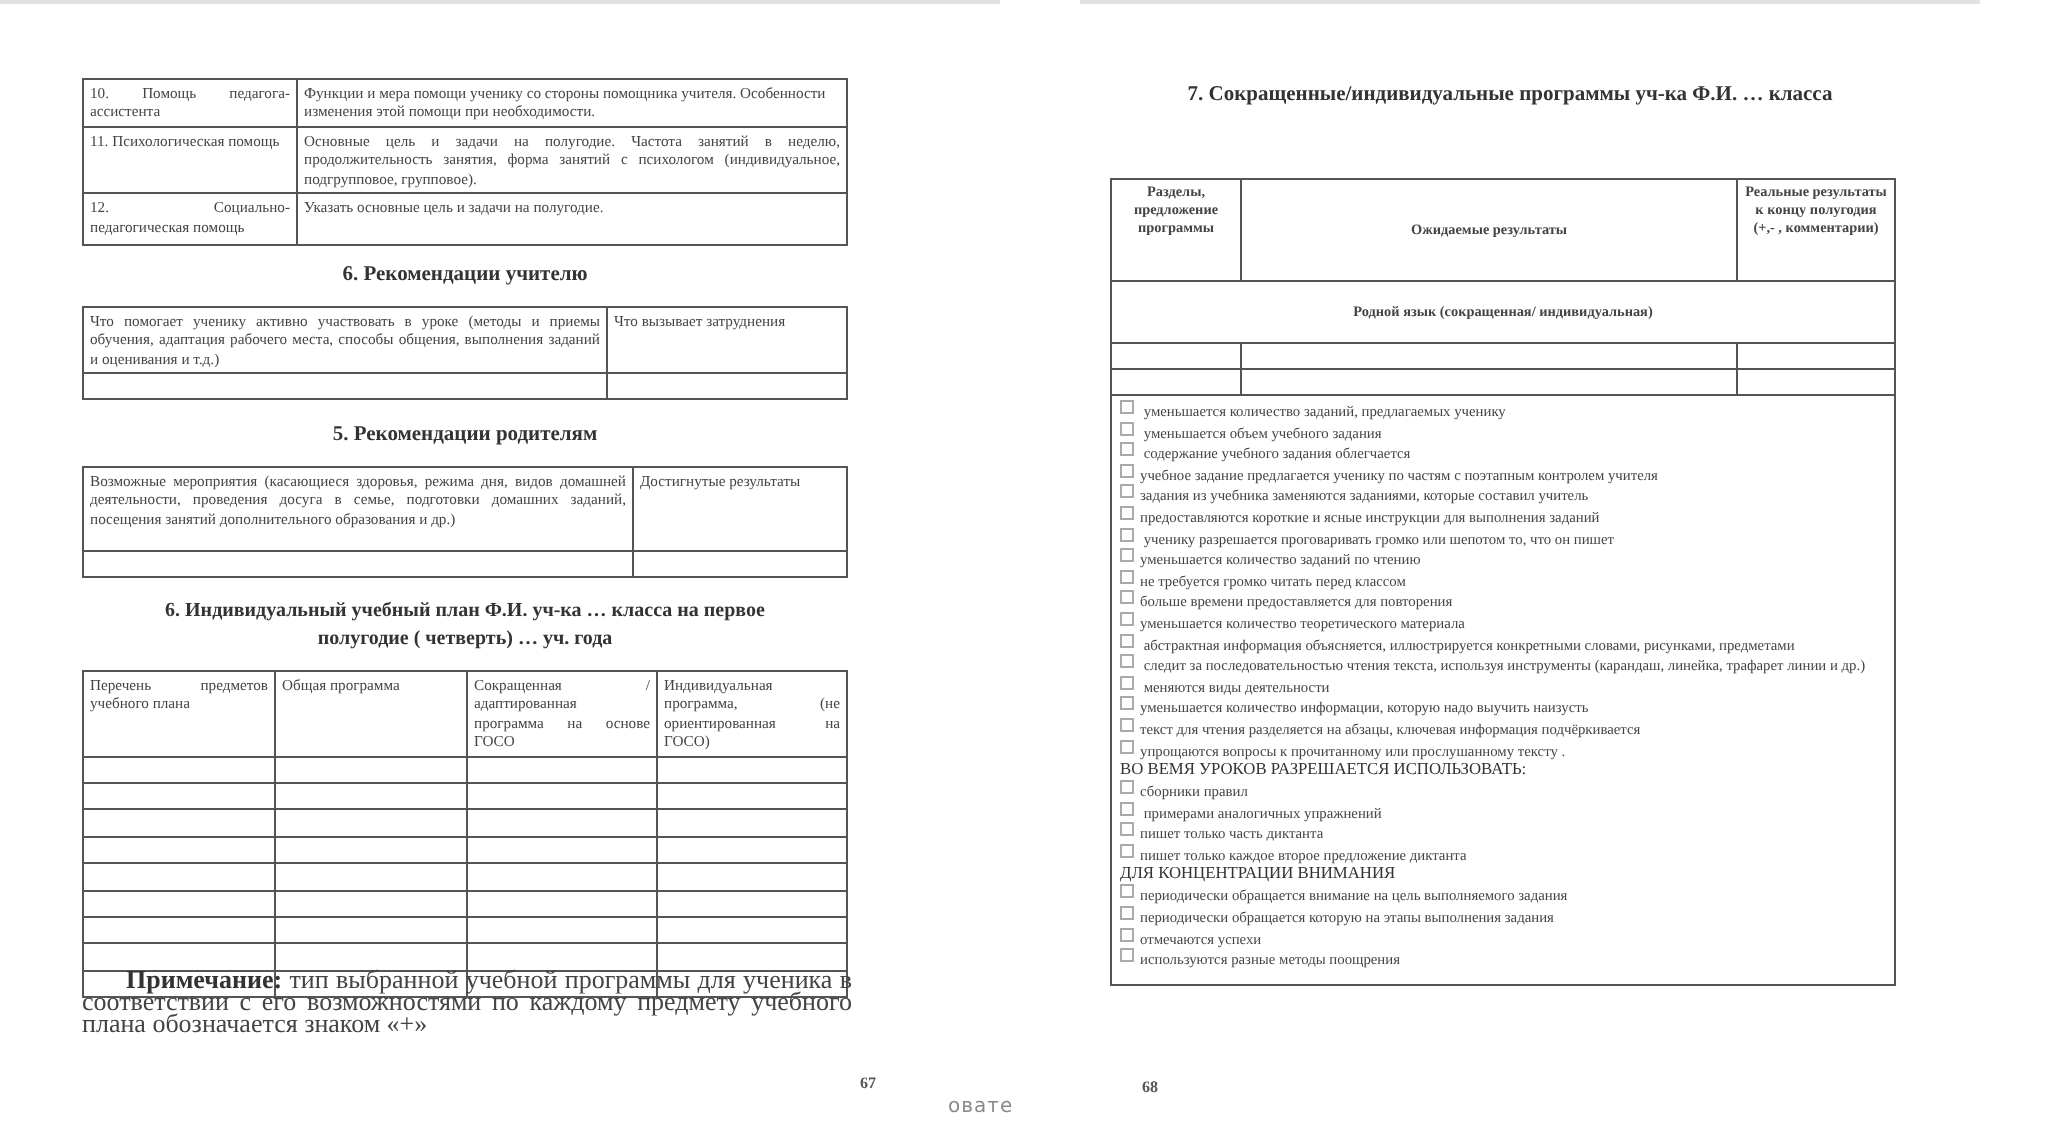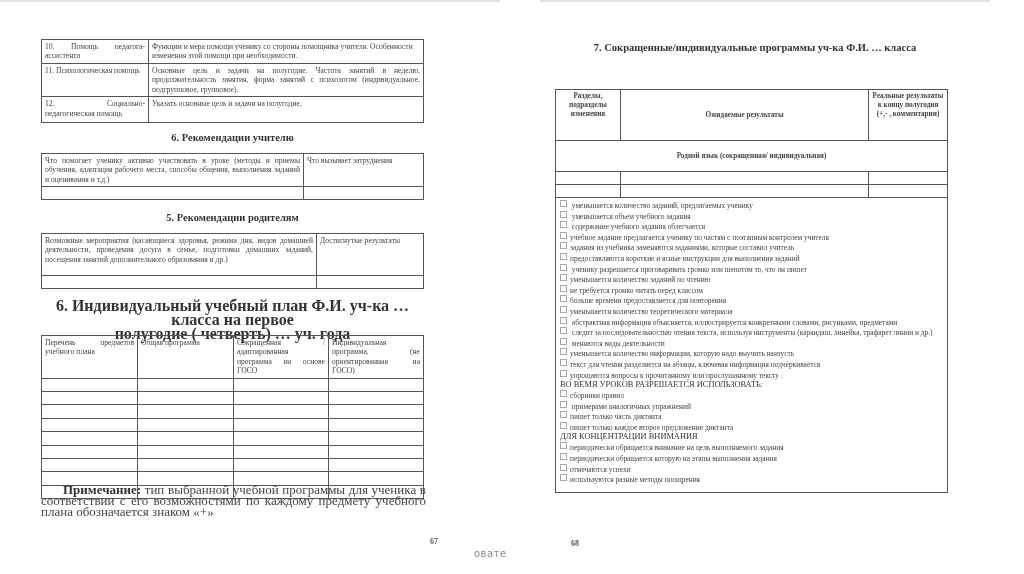--- a/index.html
+++ b/index.html
@@ -13,21 +13,21 @@
   .page { position:absolute; top:0; height:496px; }
   #page-left { left:0; width:510px; }
   #page-right { left:515px; width:509px; }
 
   table.doc { position:absolute; border-collapse:collapse; table-layout:fixed; }
   table.doc td { border:1.5px solid #555; vertical-align:top; padding:2px 3px; font-size:7.6px; line-height:9.4px; color:#444; }
   .just { text-align:justify; }
 
   .h { position:absolute; font-weight:bold; text-align:center; color:#333; }
   .h4 { font-size:10.5px; }
-  .h6 { font-size:16px; line-height:14px; }
+  .h6 { font-size:10px; line-height:14px; }
   .h7 { font-size:10.5px; line-height:14px; }
 
   .note { position:absolute; left:41px; top:484px; width:385px; font-size:13px; line-height:11px; color:#444; text-indent:22px; text-align:justify;}
   .note b { color:#333; }
   .pnum { position:absolute; font-size:8px; color:#555; font-weight:bold;margin-left:16px; }
   .overlay-text { position:absolute; left:474px; top:548px; font-family:"DejaVu Sans", sans-serif; font-size:10px; color:#8a8a8a; letter-spacing:0.5px;}
 
   table.r td { font-size:7.2px; line-height:8.8px; }
   .center { text-align:center; }
   .bold { font-weight:bold; }
@@ -189,21 +189,21 @@
   </div>
 
   <table class="doc r" style="left:40px;top:89px;width:393px;">
     <colgroup>
         <col style="width:65px">
         <col style="width:248px">
         <col>
       </colgroup>
     <tbody>
         <tr style="height:51px">
-      <td class="center bold">Разделы, подразделы изменения</td>
+      <td class="center bold">Разделы, предложение программы</td>
       <td class="center bold" style="vertical-align:middle">Ожидаемые результаты</td>
       <td class="center bold">Реальные результаты к концу полугодия (+,- , комментарии)</td>
     </tr>
     <tr style="height:31px">
       <td colspan="3" class="center bold" style="vertical-align:middle">Родной язык (сокращенная/ индивидуальная)</td>
     </tr>
     <tr style="height:13px">
           <td></td>
           <td></td>
           <td></td>

